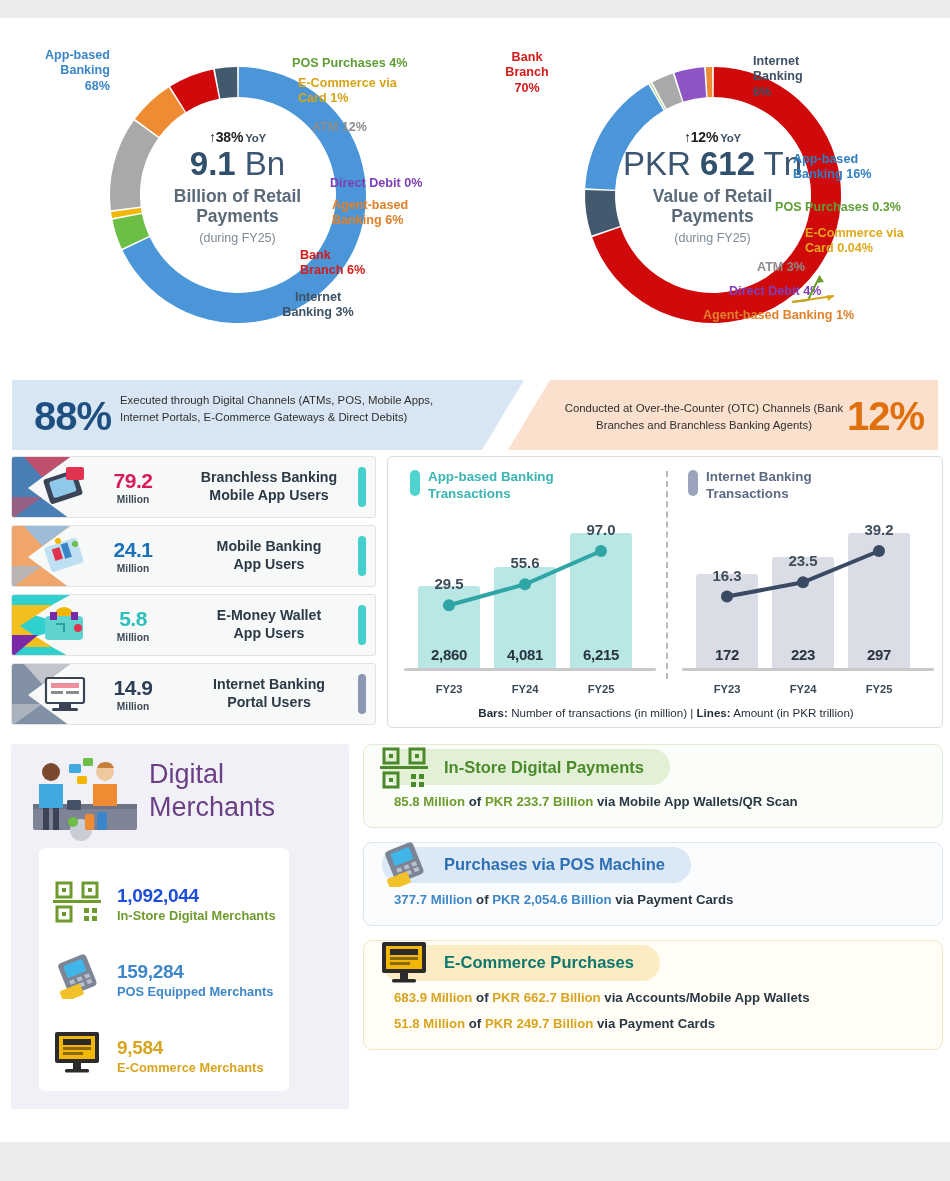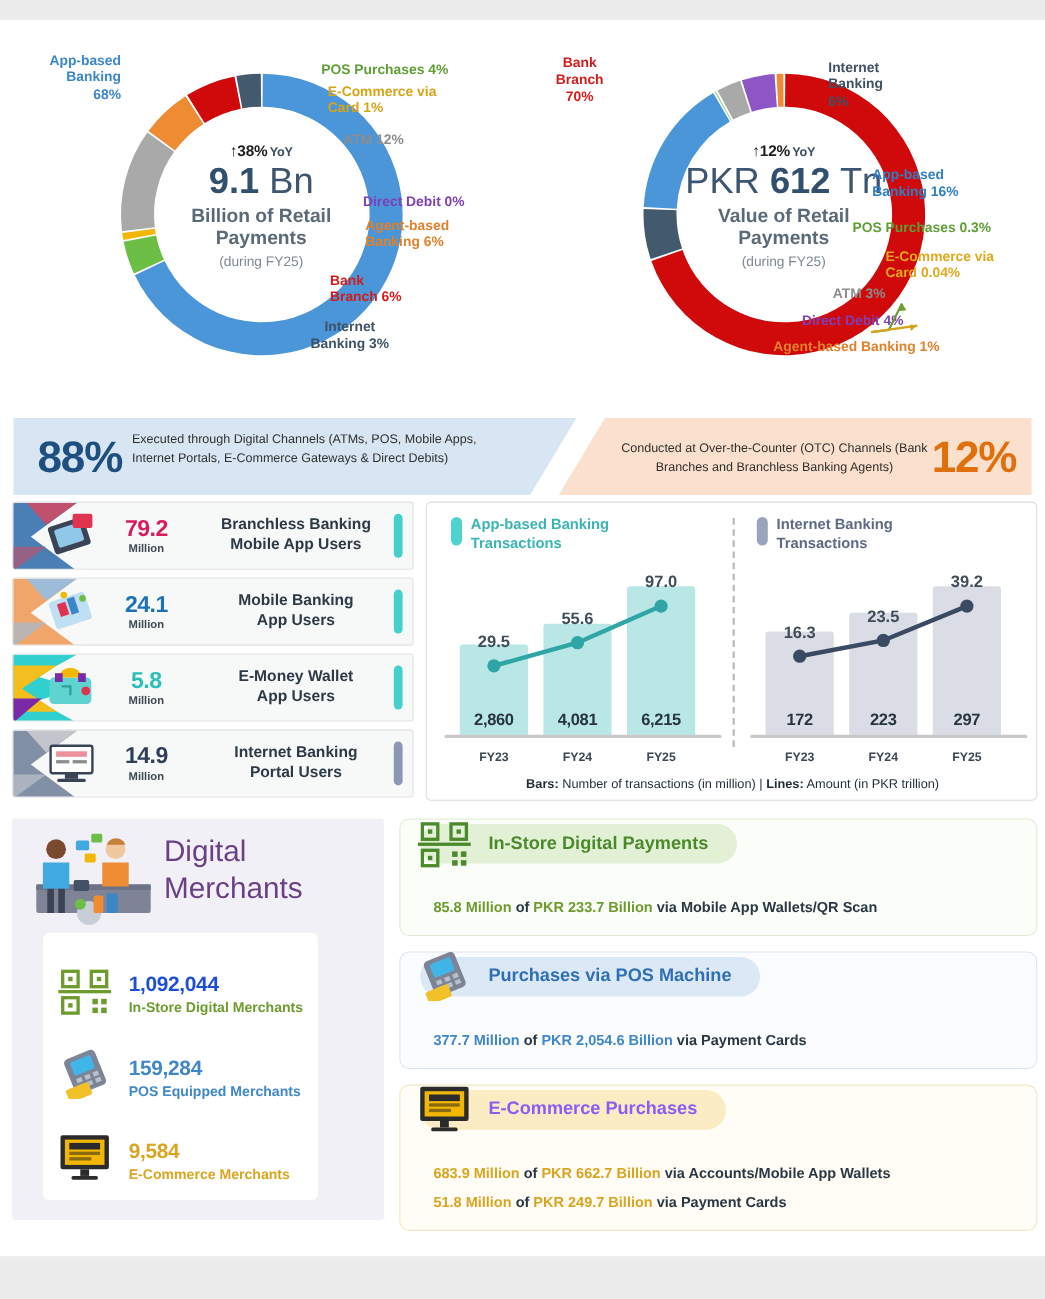--- a/index.html
+++ b/index.html
@@ -113,21 +113,21 @@
   .mrow .mnum { font-size: 19px; font-weight: bold; line-height: 1.12; letter-spacing: -.3px; }
   .mrow .mlbl { font-size: 12.8px; font-weight: bold; line-height: 1.2; margin-top: 2px; }
 
   .paycards { position: absolute; left: 356px; top: 0; width: 580px; }
   .paycard { position: relative; border-radius: 9px; margin-bottom: 14px; }
   .pchead { position: relative; height: 44px; }
   .pcpill { position: absolute; left: 18px; top: 4px; height: 36px; border-radius: 18px;
     display: flex; align-items: center; padding: 0 26px 0 62px; }
   .pcpill span { font-size: 16.5px; font-weight: bold; white-space: nowrap; }
   .pcicon { position: absolute; left: 14px; top: -2px; }
-  .pcline { font-size: 13.2px; font-weight: bold; line-height: 1.35; padding: 0 0 0 30px; color: #2a3844; margin-top: 23px; }
+  .pcline { font-size: 13.2px; font-weight: bold; line-height: 1.35; padding: 0 0 0 30px; color: #2a3844; }
   .pcbody { padding: 4px 0 16px; }
   .pcline + .pcline { margin-top: 9px; }
   .topstrip { position: absolute; left: 0; top: 0; width: 950px; height: 18px; background: #ececec; }
   .botstrip { position: absolute; left: 0; top: 1142px; width: 950px; height: 39px; background: #ececec; }
 </style>
 </head>
 <body>
 
 <div class="topstrip"></div>
 <div class="botstrip"></div>
@@ -576,21 +576,21 @@
                 </g>
               </svg></div>
           </div>
           <div class="pcbody">
             <div class="pcline"><span style="color:#3f87c9">377.7 Million</span><span> of </span><span style="color:#3f87c9">PKR 2,054.6 Billion</span><span> via Payment Cards</span></div>
           </div>
         </div>
         <div class="paycard" style="background: rgb(255, 253, 246); border: 1.5px solid rgb(243, 230, 195);">
           <div class="pchead">
             <div class="pcpill" style="background:#fcecc4">
-       <span style="color:#8b5cf6">E-Commerce Purchases</span>
+       <span style="color:#0f766e">E-Commerce Purchases</span>
      </div>
      <div class="pcicon"><svg width="52" height="46">
                 <rect x="4" y="3" width="44" height="31" rx="2" fill="#2b2b2b"></rect>
                 <rect x="8" y="7" width="36" height="23" fill="#f2b705"></rect>
                 <rect x="12" y="10" width="28" height="6" fill="#2b2b2b"></rect>
                 <rect x="12" y="18" width="28" height="3" fill="#8a6a10"></rect>
                 <rect x="12" y="23" width="20" height="3" fill="#8a6a10"></rect>
                 <rect x="22" y="34" width="8" height="6" fill="#2b2b2b"></rect>
                 <rect x="14" y="40" width="24" height="3.5" rx="1.5" fill="#2b2b2b"></rect>
               </svg></div>

